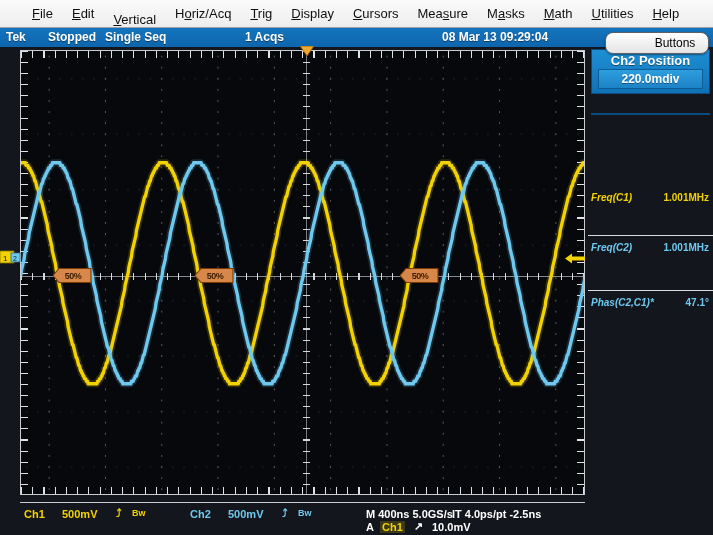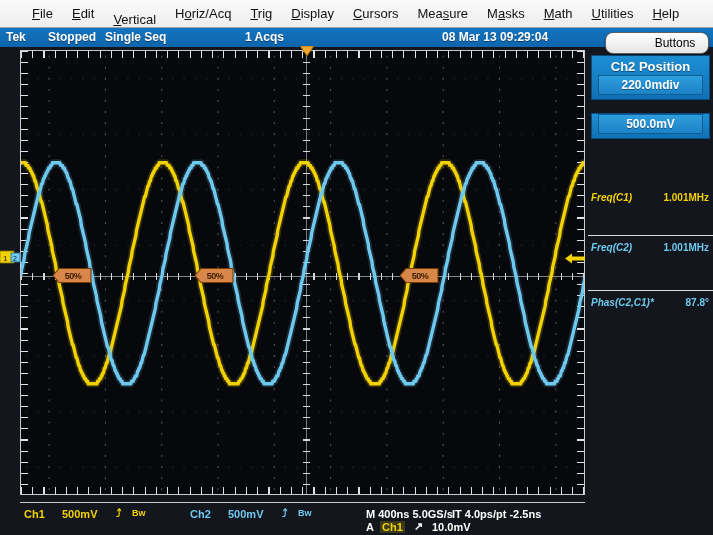--- a/index.html
+++ b/index.html
@@ -163,21 +163,21 @@
     padding:3px 0 1px 0;text-shadow:0 1px 0 rgba(0,0,0,.45);
   }
   .knob-val{
     margin:0 6px 4px 6px;
     background:linear-gradient(#2d9ede,#1c82c6);
     border:1px solid #0d5c96;
     font-size:12px;color:#ffffff;font-weight:bold;
     padding:2px 16px;
     text-shadow:0 1px 0 rgba(0,0,0,.4);
   }
-  #knob1{top:8px;}
+  #knob1{top:2px;}
   #knob2{top:66px;}
 
   .meas-row{
     position:absolute;left:0;width:125px;
     font-size:10px;font-weight:bold;
     box-sizing:border-box;
   }
   .meas-row .m-name{position:absolute;left:3px;top:0;white-space:nowrap;font-style:italic;}
   .meas-row .m-val{position:absolute;right:4px;top:0;white-space:nowrap;}
   .meas-sep{
@@ -303,36 +303,35 @@
       <span class="fl-txt">50%</span>
     </div>
   </div>
 
   <div id="sidebar">
     <div class="knob-box" id="knob1">
       <div class="knob-title">Ch2 Position</div>
       <div class="knob-val">220.0mdiv</div>
     </div>
     <div class="knob-box" id="knob2">
-      <div class="knob-val">500.0mV</div>
     </div>
 
     <div class="meas-row c1" style="top:145px;">
       <span class="m-name">Freq(C1)</span>
       <span class="m-val">1.001MHz</span>
     </div>
     <div class="meas-sep" style="top:188px;"></div>
     <div class="meas-row c2" style="top:195px;">
       <span class="m-name">Freq(C2)</span>
       <span class="m-val">1.001MHz</span>
     </div>
     <div class="meas-sep" style="top:243px;"></div>
     <div class="meas-row c2" style="top:250px;">
       <span class="m-name">Phas(C2,C1)*</span>
-      <span class="m-val">87.8°</span>
+      <span class="m-val">47.1°</span>
     </div>
   </div>
 
   <div id="botbar">
     <div id="botline"></div>
     <span class="bt" id="b-ch1">Ch1</span>
     <span class="bt" id="b-ch1v">500mV</span>
     <span class="bt" id="b-ch1c">⤴</span>
     <span class="bt" id="b-ch1bw">Bw</span>
     <span class="bt" id="b-ch2">Ch2</span>

